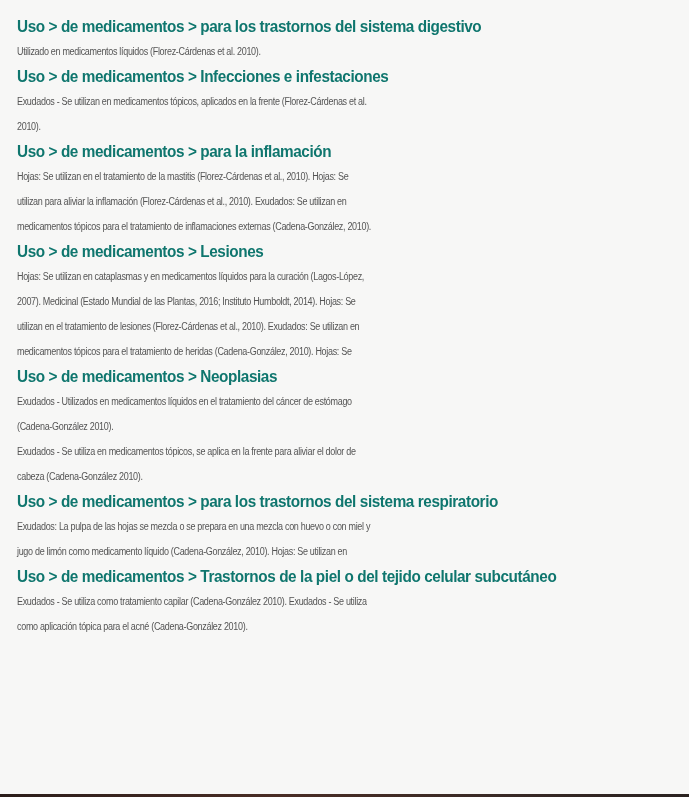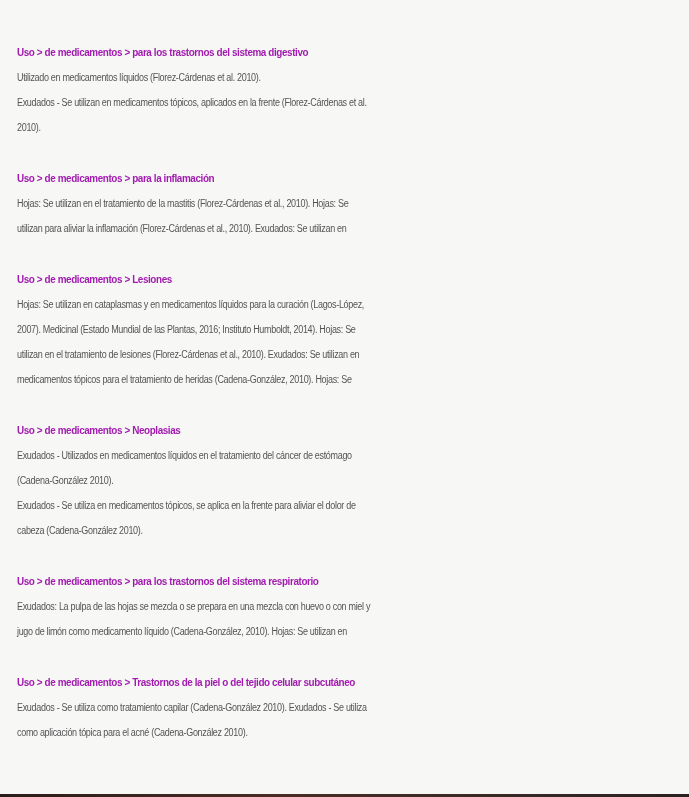--- a/index.html
+++ b/index.html
@@ -17,29 +17,28 @@
   .content {
     position: absolute;
     left: 17px;
     top: 14px;
     width: 672px;
   }
   .section {
     margin: 0;
   }
   .heading {
-    font-size: 11px;
+    font-size: 17px;
     font-weight: bold;
-    color: #a21caf;
+    color: #0f766e;
     line-height: 25px;
     height: 25px;
     white-space: nowrap;
     letter-spacing: -0.45px;
     transform-origin: left center;
-    margin-top: 26px;
   }
   .line {
     font-size: 10px;
     color: #555555;
     line-height: 25px;
     height: 25px;
     white-space: nowrap;
     letter-spacing: -0.35px;
   }
   .narrow {
@@ -60,28 +59,30 @@
 <body>
 
 <div class="content">
 
   <div class="section">
     <div class="heading"><span class="narrow">Uso &gt; de medicamentos &gt; para los trastornos del sistema digestivo</span></div>
     <div class="line"><span class="narrow">Utilizado en medicamentos líquidos (Florez-Cárdenas et al. 2010).</span></div>
   </div>
 
   <div class="section">
+    <div class="heading"><span class="narrow">Uso &gt; de medicamentos &gt; Infecciones e infestaciones</span></div>
     <div class="line"><span class="narrow">Exudados - Se utilizan en medicamentos tópicos, aplicados en la frente (Florez-Cárdenas et al.</span></div>
     <div class="line"><span class="narrow">2010).</span></div>
   </div>
 
   <div class="section">
     <div class="heading"><span class="narrow">Uso &gt; de medicamentos &gt; para la inflamación</span></div>
     <div class="line"><span class="narrow">Hojas: Se utilizan en el tratamiento de la mastitis (Florez-Cárdenas et al., 2010). Hojas: Se</span></div>
     <div class="line"><span class="narrow">utilizan para aliviar la inflamación (Florez-Cárdenas et al., 2010). Exudados: Se utilizan en</span></div>
+    <div class="line"><span class="narrow">medicamentos tópicos para el tratamiento de inflamaciones externas (Cadena-González, 2010).</span></div>
   </div>
 
   <div class="section">
     <div class="heading"><span class="narrow">Uso &gt; de medicamentos &gt; Lesiones</span></div>
     <div class="line"><span class="narrow">Hojas: Se utilizan en cataplasmas y en medicamentos líquidos para la curación (Lagos-López,</span></div>
     <div class="line"><span class="narrow">2007). Medicinal (Estado Mundial de las Plantas, 2016; Instituto Humboldt, 2014). Hojas: Se</span></div>
     <div class="line"><span class="narrow">utilizan en el tratamiento de lesiones (Florez-Cárdenas et al., 2010). Exudados: Se utilizan en</span></div>
     <div class="line"><span class="narrow">medicamentos tópicos para el tratamiento de heridas (Cadena-González, 2010). Hojas: Se</span></div>
   </div>
 

